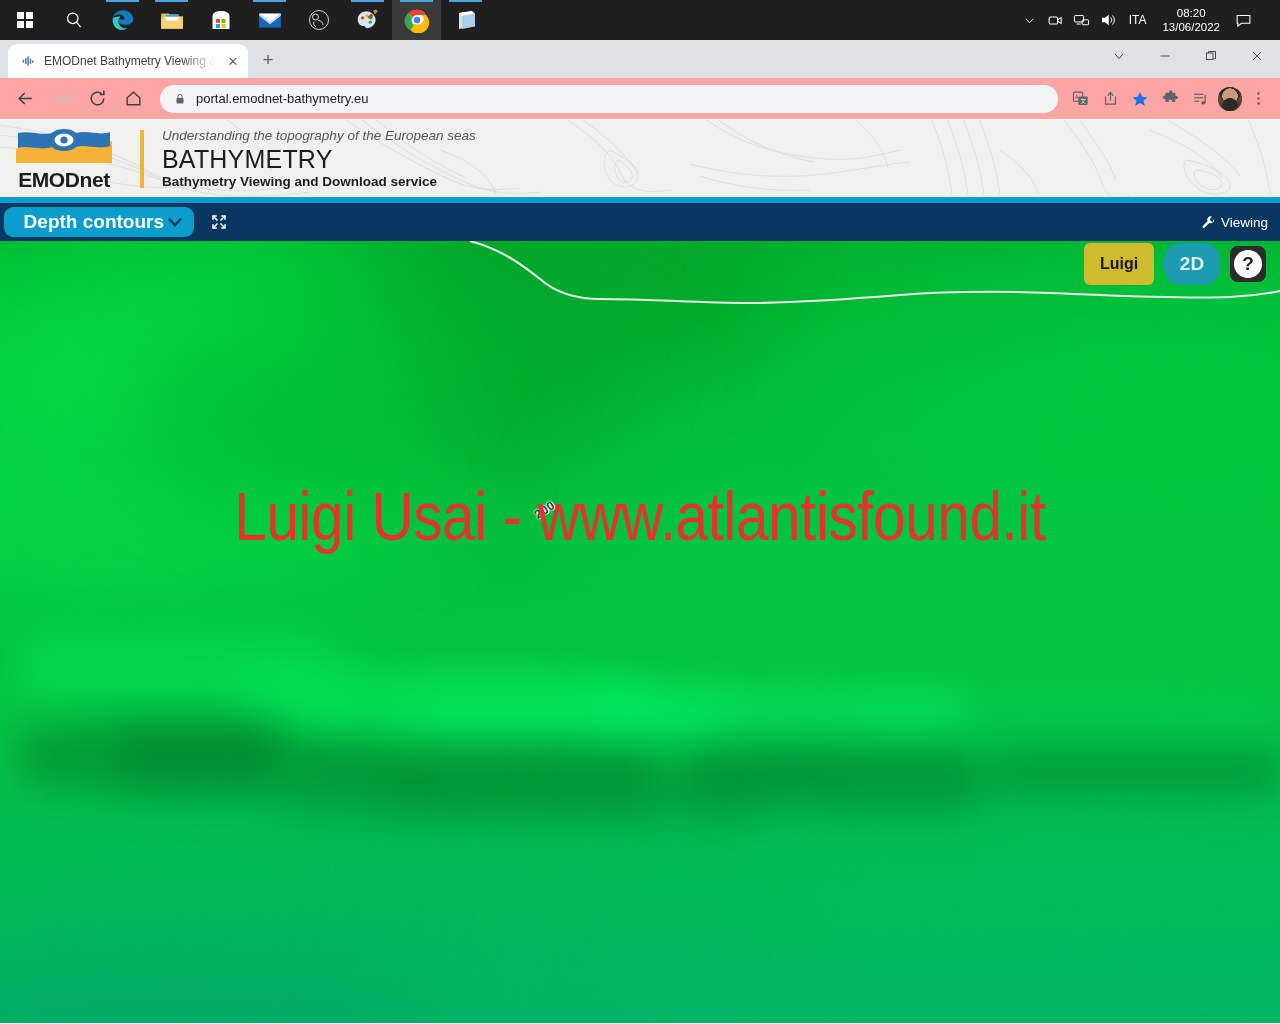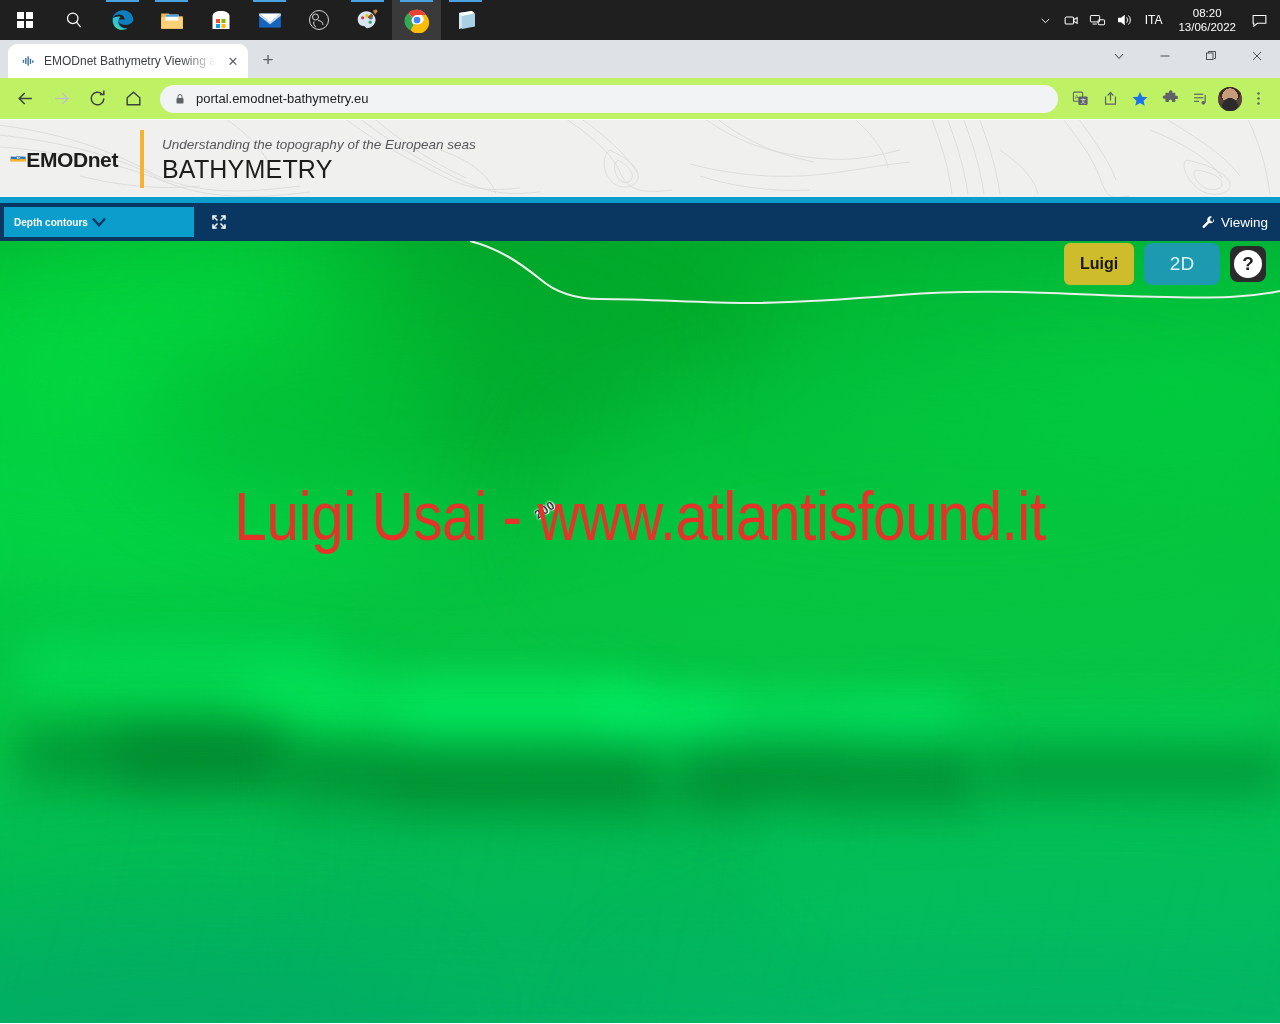--- a/index.html
+++ b/index.html
@@ -45,21 +45,21 @@
     height: 2px;
     background: #4aa3e0;
   }
   .tb-right {
     margin-left: auto;
     display: flex;
     align-items: center;
     height: 40px;
     color: #ffffff;
     font-size: 11px;
-    padding-right: 6px;
+    padding-right: 22px;
   }
   .tray-ico {
     width: 26px; height: 40px;
     display: flex; align-items: center; justify-content: center;
   }
   .tray-lang {
     padding: 0 8px; height: 40px;
     display: flex; align-items: center;
     font-size: 12px; color: #fff;
   }
@@ -151,21 +151,21 @@
   }
   .winctl > div {
     width: 46px; height: 32px;
     display: flex; align-items: center; justify-content: center;
     color: #3c4043;
   }
 
   
   #toolbar {
     height: 42px;
-    background: #bef264;
+    background: #fca5a5;
     display: flex;
     align-items: center;
     padding: 0 8px;
     box-sizing: border-box;
     border-bottom: 1px solid #ffffff;
   }
   .nav-btn {
     width: 34px; height: 34px;
     display: flex; align-items: center; justify-content: center;
     color: #5f6368;
@@ -245,21 +245,21 @@
     align-items: center;
     height: 77px;
     padding-left: 10px;
     box-sizing: border-box;
     z-index: 2;
   }
   #emodnet-logo {
     width: 108px;
     margin-right: 22px;
     display: flex;
-    flex-direction: row;
+    flex-direction: column;
     align-items: center;
   }
   #emodnet-wordmark {
     font-size: 21px;
     font-weight: bold;
     color: #1d1d1b;
     letter-spacing: -0.4px;
     line-height: 1;
     margin-top: 2px;
   }
@@ -301,26 +301,27 @@
     align-items: center;
     padding: 0 12px 0 4px;
     box-sizing: border-box;
   }
   #layer-select {
     width: 190px;
     height: 30px;
     background: #0b9dcb;
     display: flex;
     align-items: center;
-    justify-content: flex-start;
+    justify-content: flex-end;
     padding: 0 8px 0 10px;
     box-sizing: border-box;
     color: #ffffff;
-    font-size: 10px;
+    font-size: 19px;
     font-weight: 600;
+    border-radius: 9px;
   }
   #fullscreen-btn {
     margin-left: 14px;
     width: 22px; height: 22px;
     display: flex; align-items: center; justify-content: center;
   }
   #settings-btn {
     margin-left: auto;
     display: flex;
     align-items: center;
@@ -404,27 +405,27 @@
   #beta-btn {
     width: 70px; height: 42px;
     background: #cfbc2d;
     border-radius: 6px;
     display: flex; align-items: center; justify-content: center;
     color: #17170e;
     font-size: 16px;
     font-weight: bold;
   }
   #dim-btn {
-    width: 76px; height: 42px;
+    width: 56px; height: 42px;
     background: #1d9ab0;
-    border-radius: 8px;
+    border-radius: 17px;
     display: flex; align-items: center; justify-content: center;
     color: #d7f3f7;
     font-size: 19px;
-    font-weight: normal;
+    font-weight: bold;
   }
   #help-btn {
     width: 36px; height: 36px;
     background: #2b2b2b;
     border-radius: 8px;
     display: flex; align-items: center; justify-content: center;
   }
   #help-btn .circle {
     width: 28px; height: 28px;
     border-radius: 50%;
@@ -751,20 +752,21 @@
               <circle cx="50" cy="13" r="3.6" fill="#2d74b5"></circle>
             </svg>
             <div id="emodnet-wordmark">EMODnet</div>
           </div>
 
           <div id="header-divider"></div>
 
           <div id="header-text">
             <div id="header-sub1">Understanding the topography of the European seas</div>
             <div id="header-title">BATHYMETRY</div>
+            <div id="header-sub2">Bathymetry Viewing and Download service</div>
           </div>
         </div>
       </div>
 
       <div id="header-stripe"></div>
 
       <div id="app-toolbar">
         <div id="layer-select">
           <span>Depth contours</span>
           <svg width="22" height="16" viewBox="0 0 24 24">

